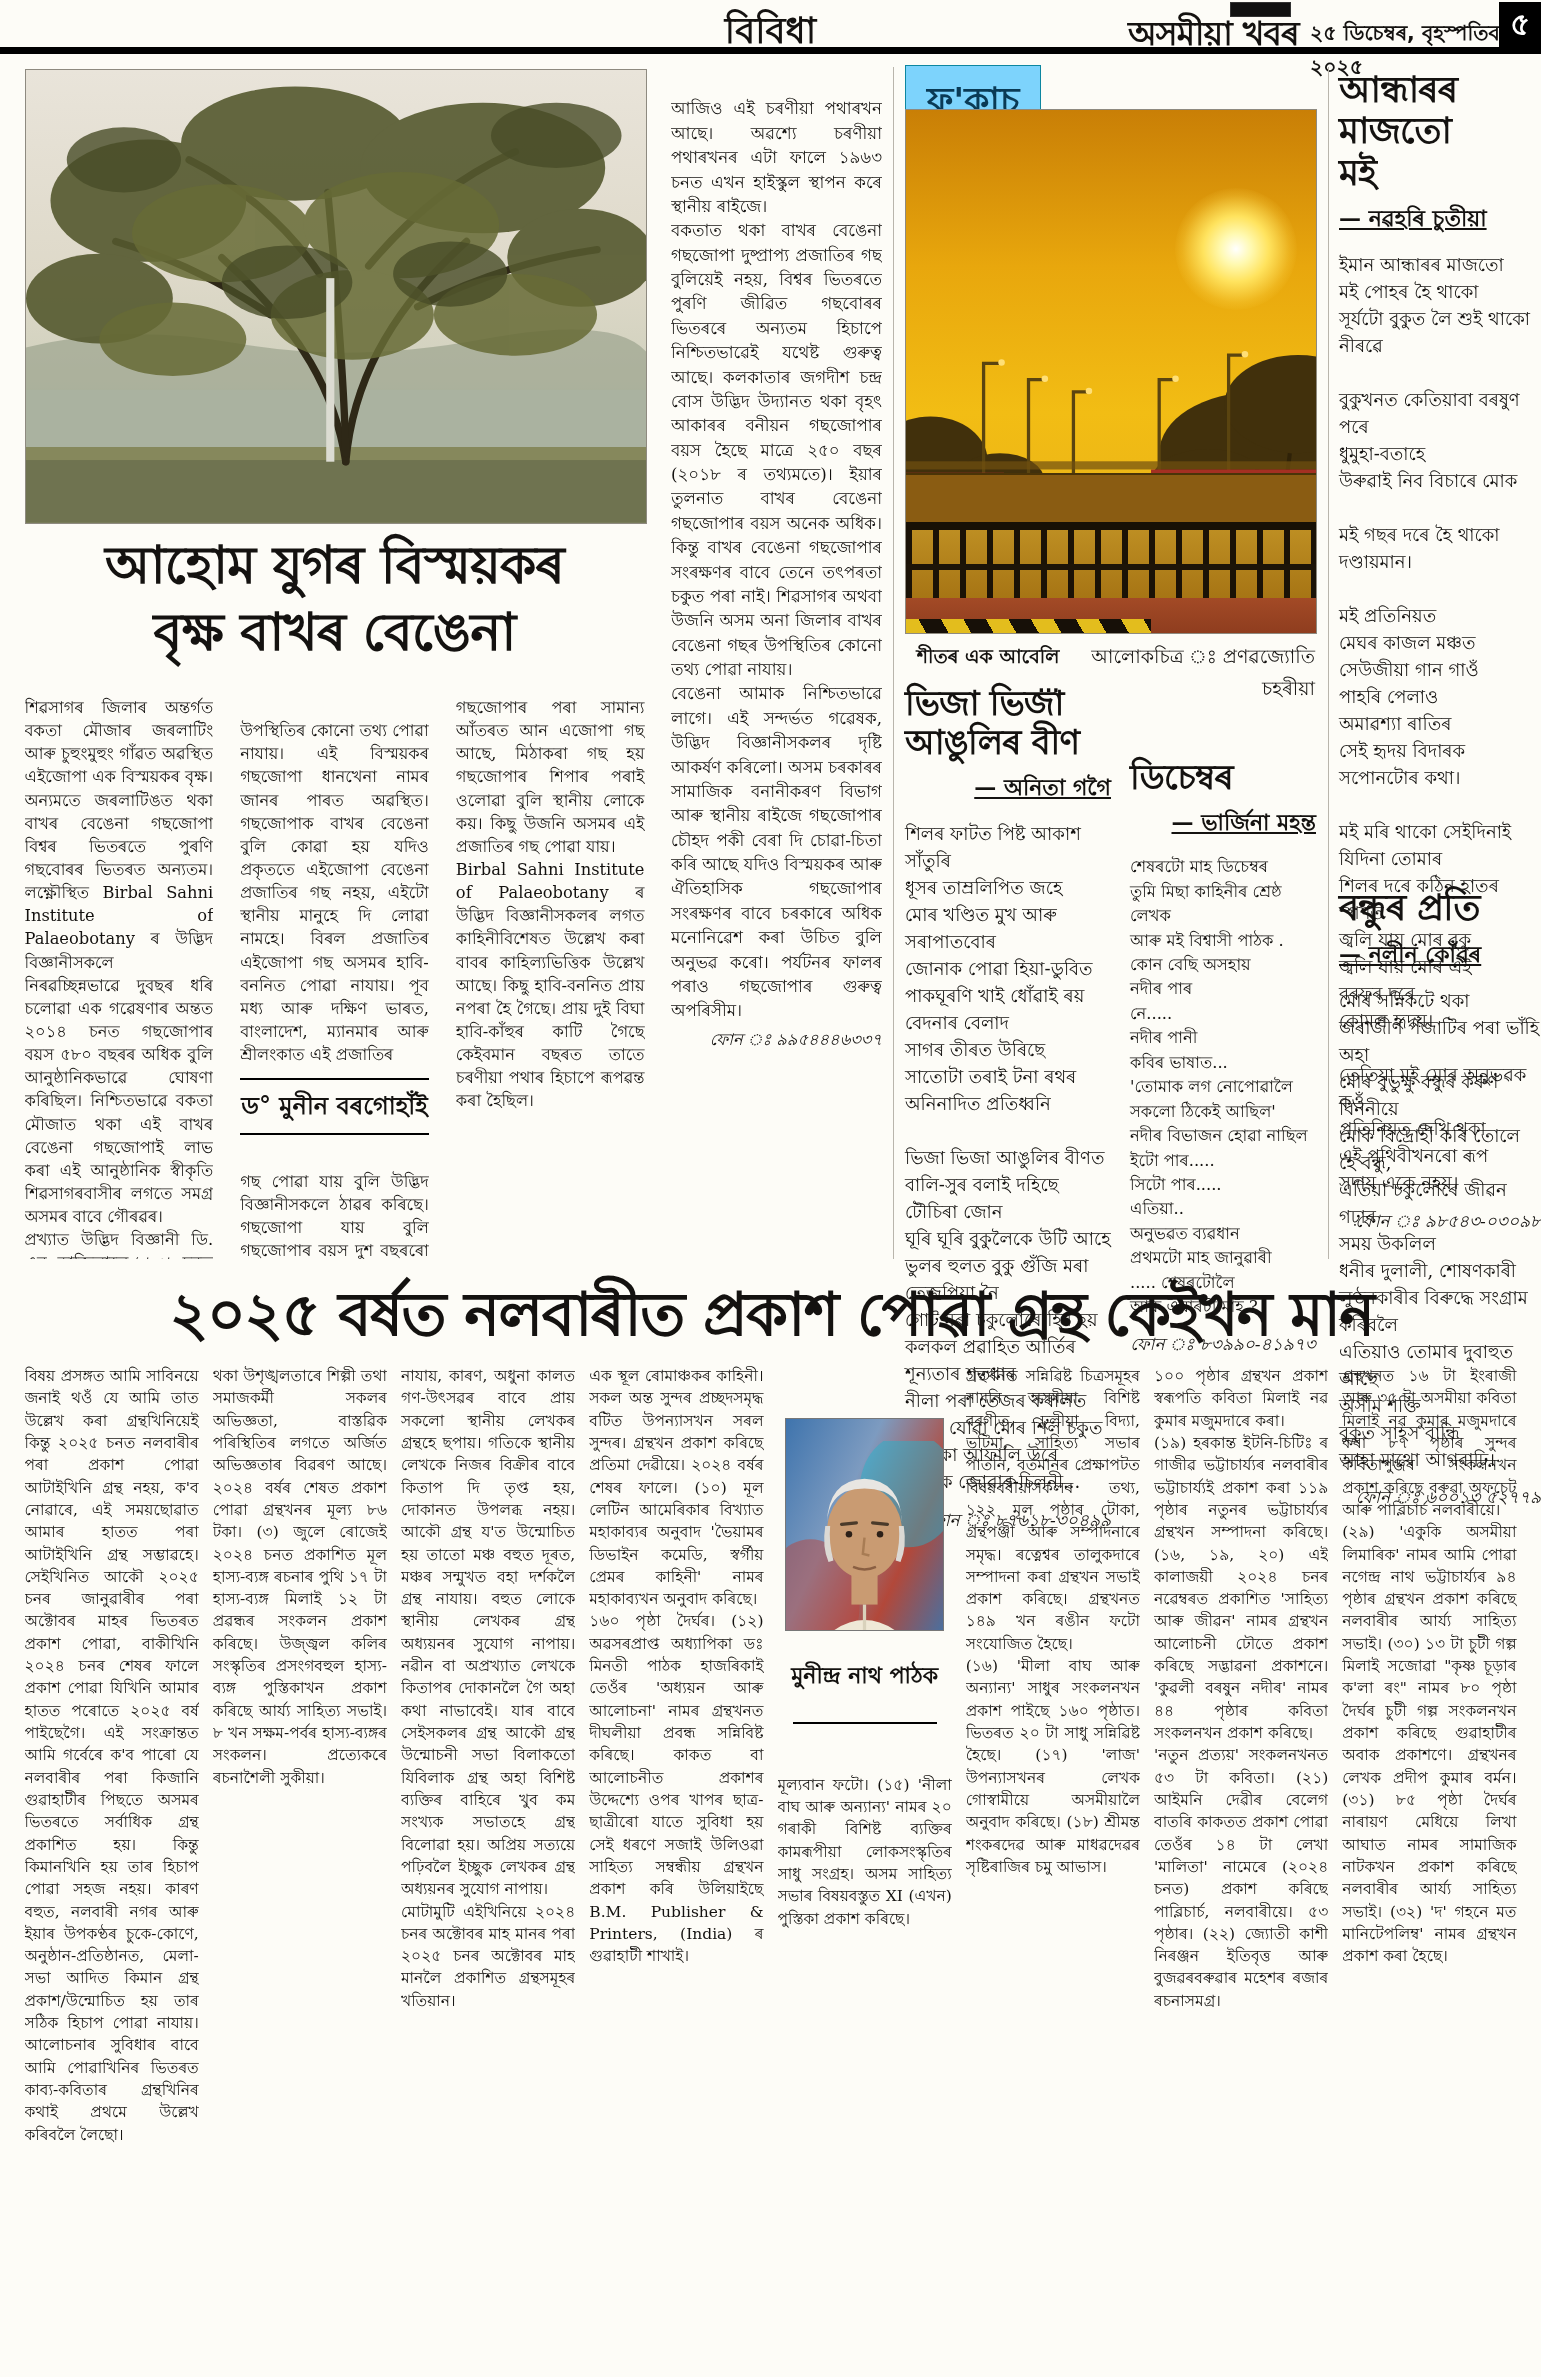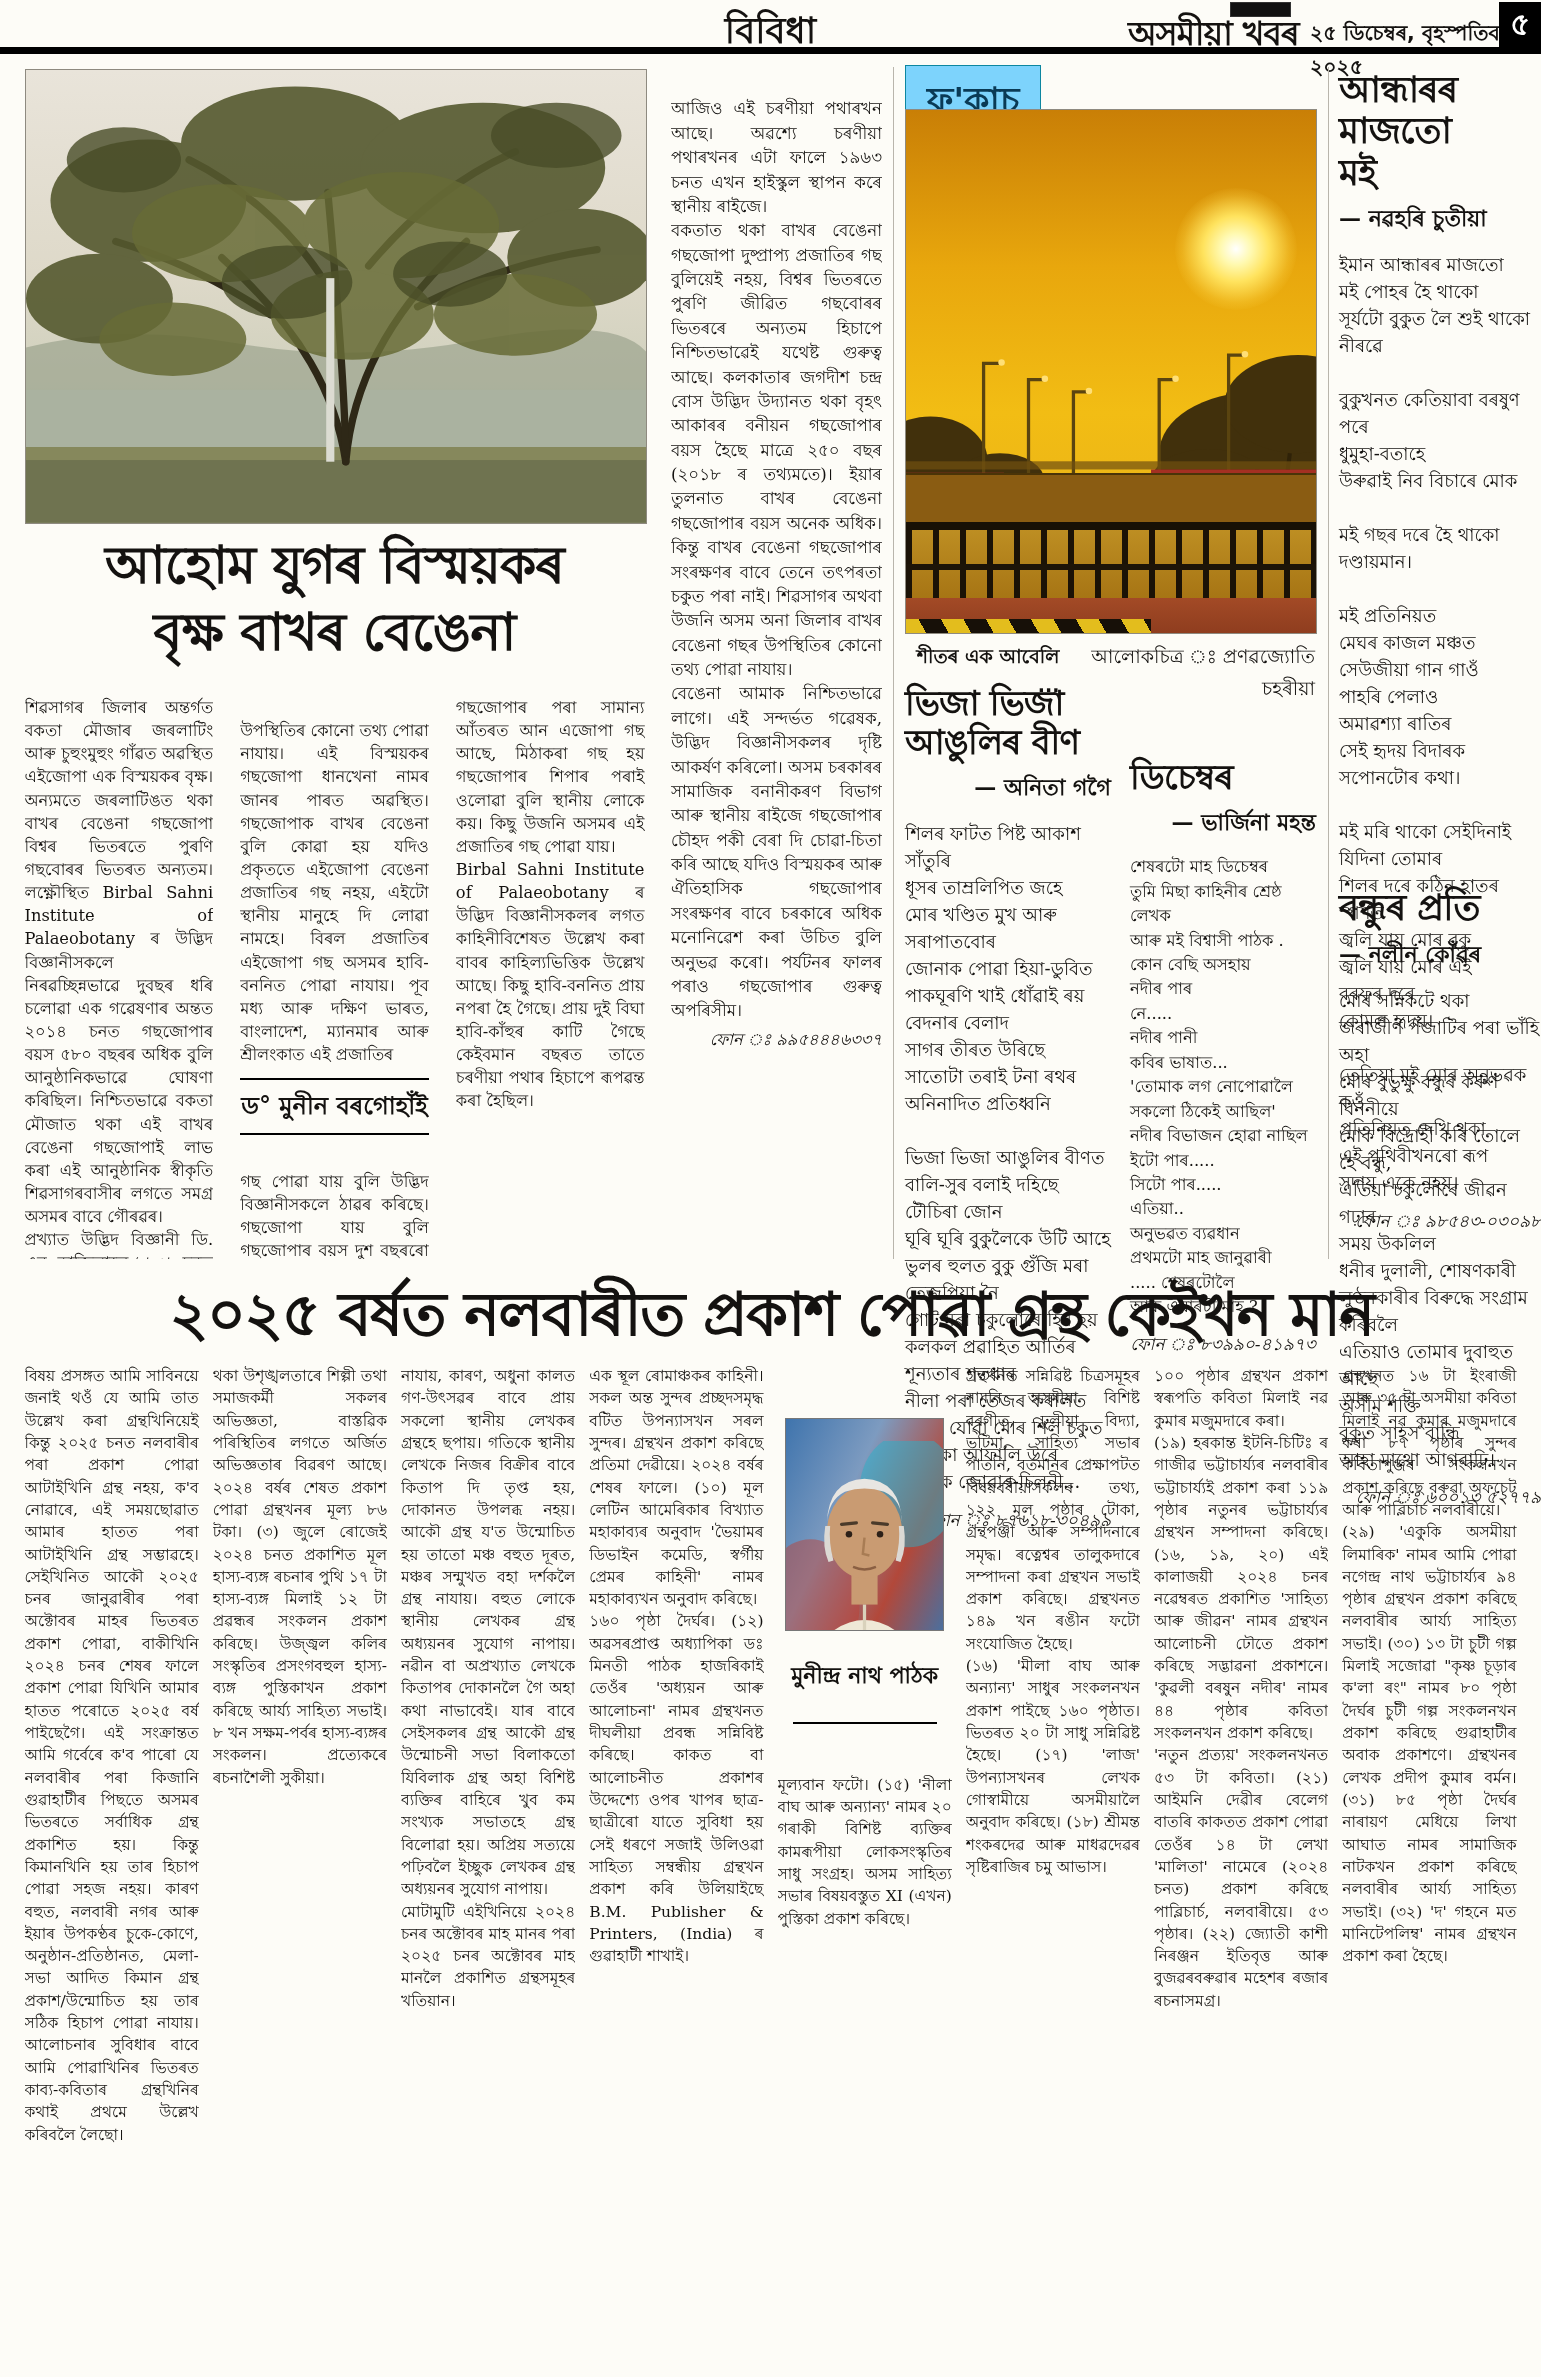--- a/index.html
+++ b/index.html
@@ -41,21 +41,21 @@
   .f-fence{position:absolute;left:0;top:412px;width:100%;height:78px;
            background:repeating-linear-gradient(90deg,#1b1206 0 5.7px,rgba(0,0,0,0) 5.7px 27px);}
   .f-fence-rail-top{position:absolute;left:0;top:412px;width:100%;height:8.2px;background:#171005;}
   .f-fence-rail-mid{position:absolute;left:0;top:454px;width:100%;height:5.7px;background:#1d1408;}
   .f-curb{position:absolute;left:0;top:509px;width:245px;height:18px;
           background:repeating-linear-gradient(60deg,#e3bd1d 0 19.6px,#171008 19.6px 39px);}
   .focus-caps{left:905px;top:642px;width:410px;display:flex;justify-content:space-between;font-size:19px;text-align:right;}
   
   .poem{white-space:normal;}
   .ptitle{font-size:34px;font-weight:800;line-height:1.15;white-space:pre-line;letter-spacing:-0.8px;}
-  .pauthor{font-size:22px;font-weight:800;margin:8.2px 0 13px;}
+  .pauthor{font-size:22px;font-weight:800;margin:8.2px 0 13px;text-decoration:underline;}
   .plines{font-size:18px;line-height:1.5;white-space:pre-line;}
   .pphone{font-style:italic;font-size:17px;margin-top:11.4px;text-align:right;}
   
   .books-headline{left:0;top:1267px;width:100%;text-align:center;font-size:60px;font-weight:800;
                   letter-spacing:-1.6px;white-space:nowrap;}
   .books{left:24.5px;top:1365px;width:1492px;height:1004px;display:flex;gap:14px;}
   .bcol{flex:1;overflow:hidden;text-align:justify;font-size:15.5px;line-height:1.44;white-space:pre-line;}
   .portrait-fig{width:160px;margin:8.2px auto 0;text-align:center;}
   .portrait{width:157px;height:211px;border:0.8px solid #777;position:relative;overflow:hidden;
             background:linear-gradient(115deg,#3f74ad 0%,#7d9bc0 38%,#b2483a 72%,#4b6f9e 100%);}

